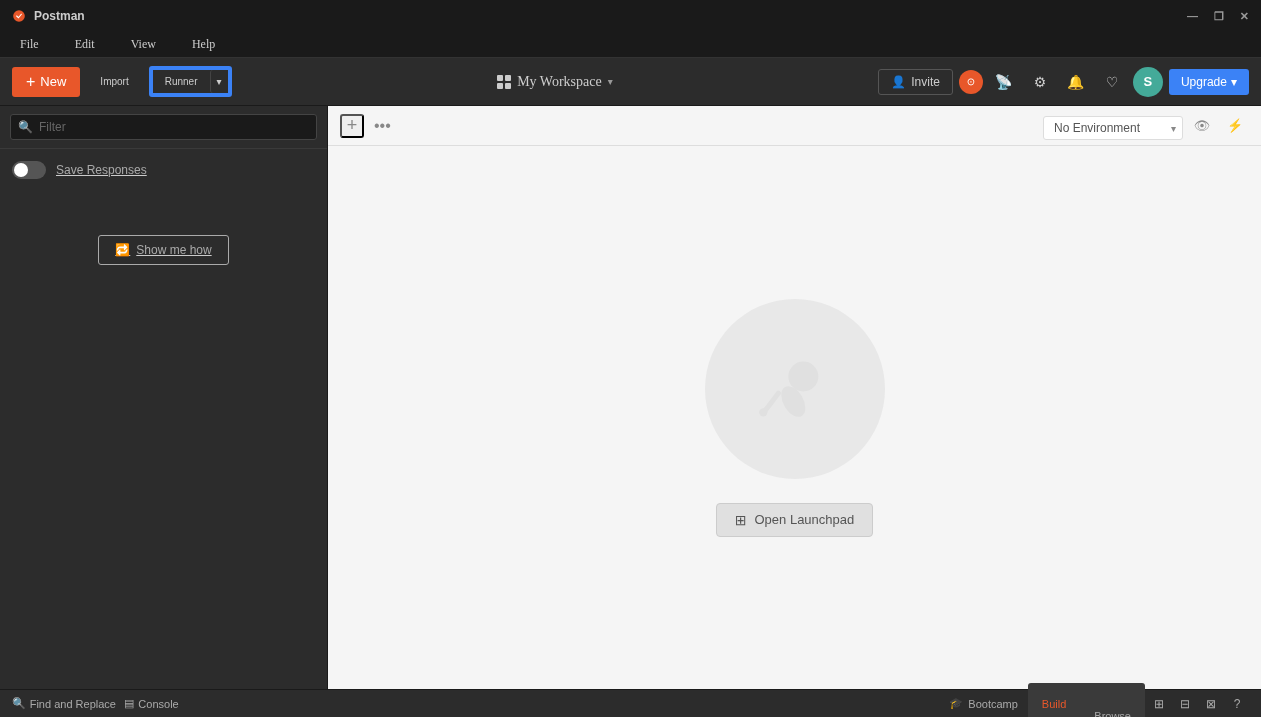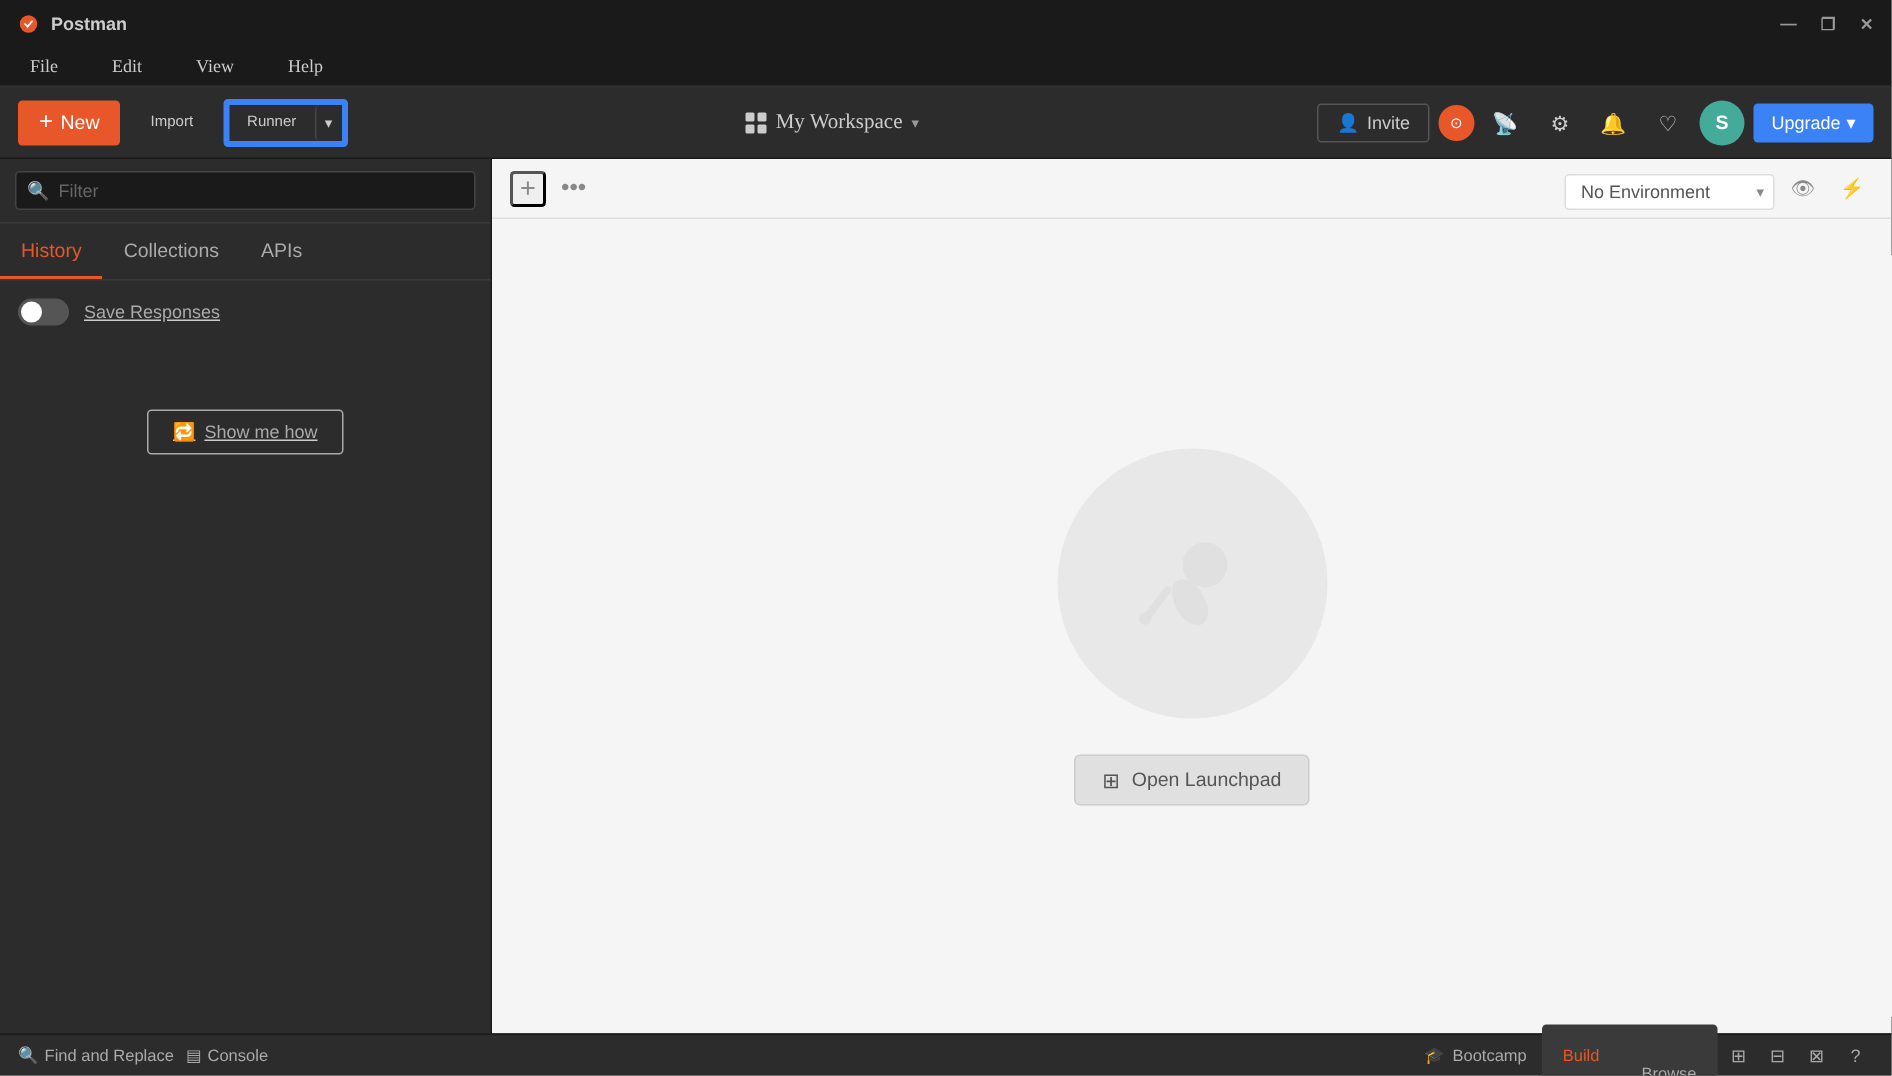--- a/index.html
+++ b/index.html
@@ -155,31 +155,20 @@
 
 <div class="main">
 
   <div class="sidebar">
     <div class="sidebar-search">
       <div class="search-wrapper">
         <span class="search-icon">🔍</span>
         <input type="text" placeholder="Filter" style="">
       </div>
     </div>
-    <div class="sidebar-tabs">
-      <div class="sidebar-tab active">
-        <span>History</span>
-      </div>
-      <div class="sidebar-tab">
-        <span>Collections</span>
-      </div>
-      <div class="sidebar-tab">
-        <span>APIs</span>
-      </div>
-    </div>
     <div class="sidebar-content">
       <div class="save-responses">
         <div class="toggle">
           <div class="toggle-knob"></div>
         </div>
         <span>Save Responses</span>
       </div>
       <div class="empty-history">
         <button class="show-me-how-btn">
           <span>🔁</span>

